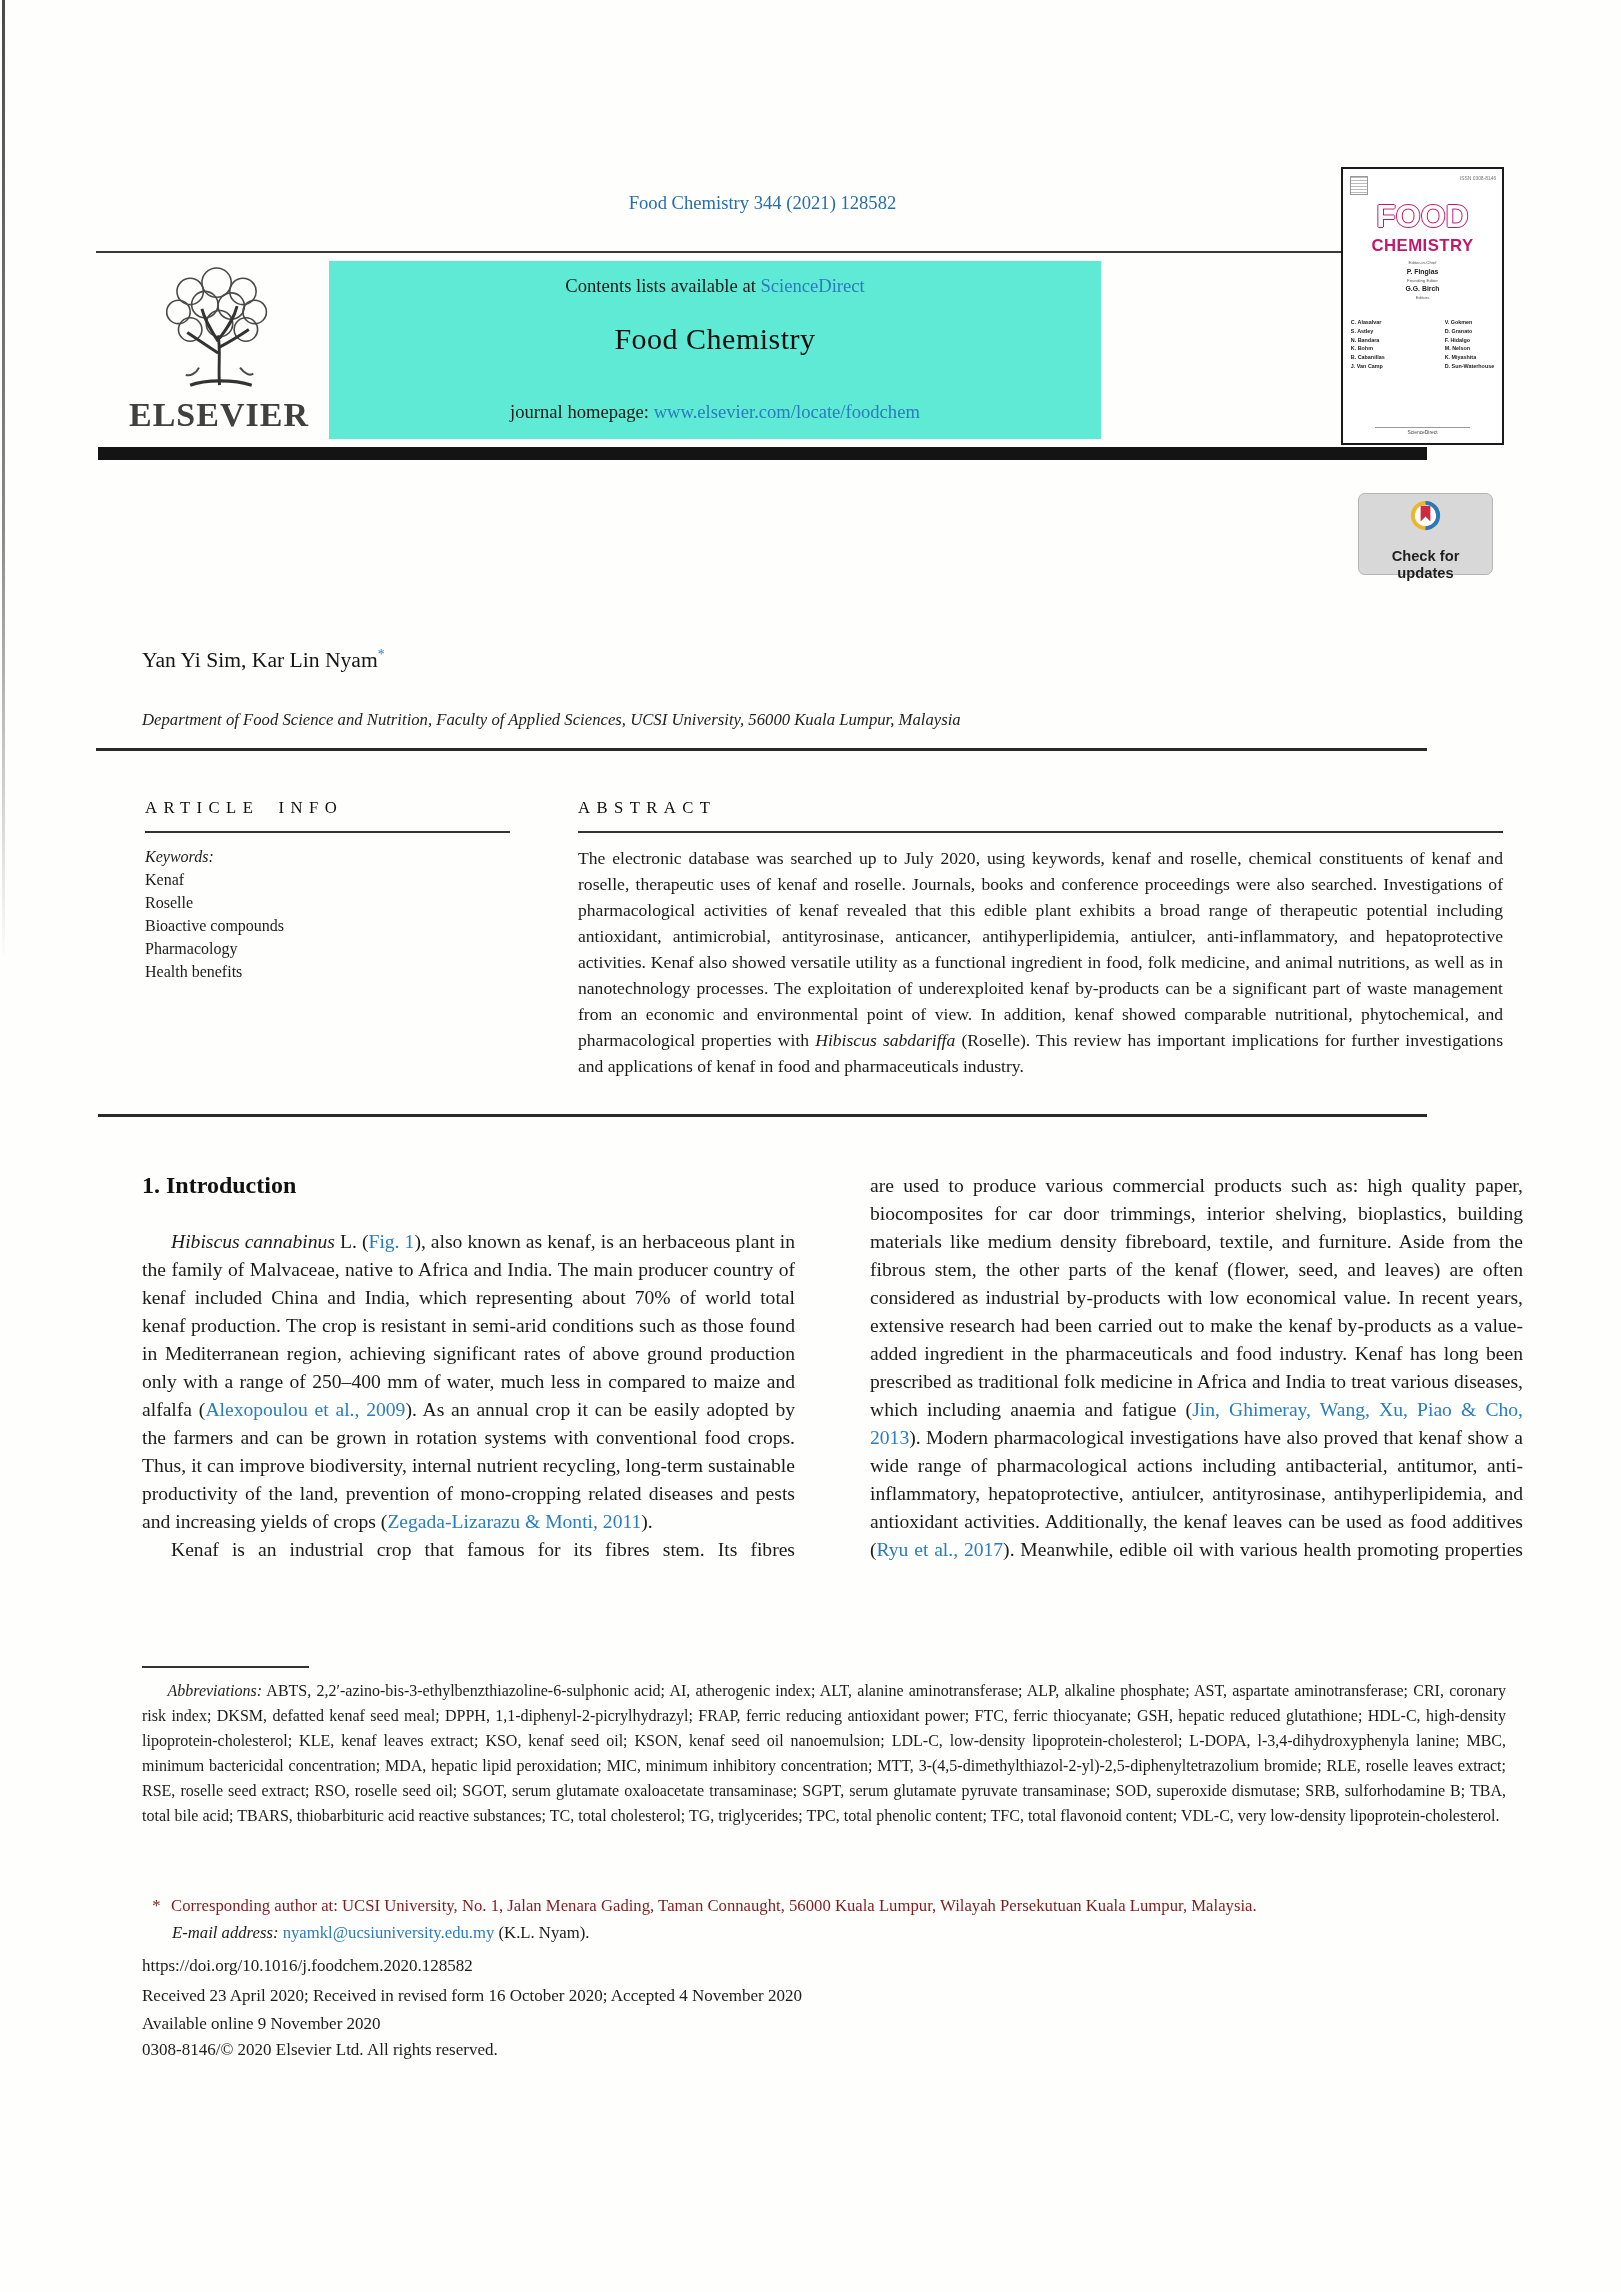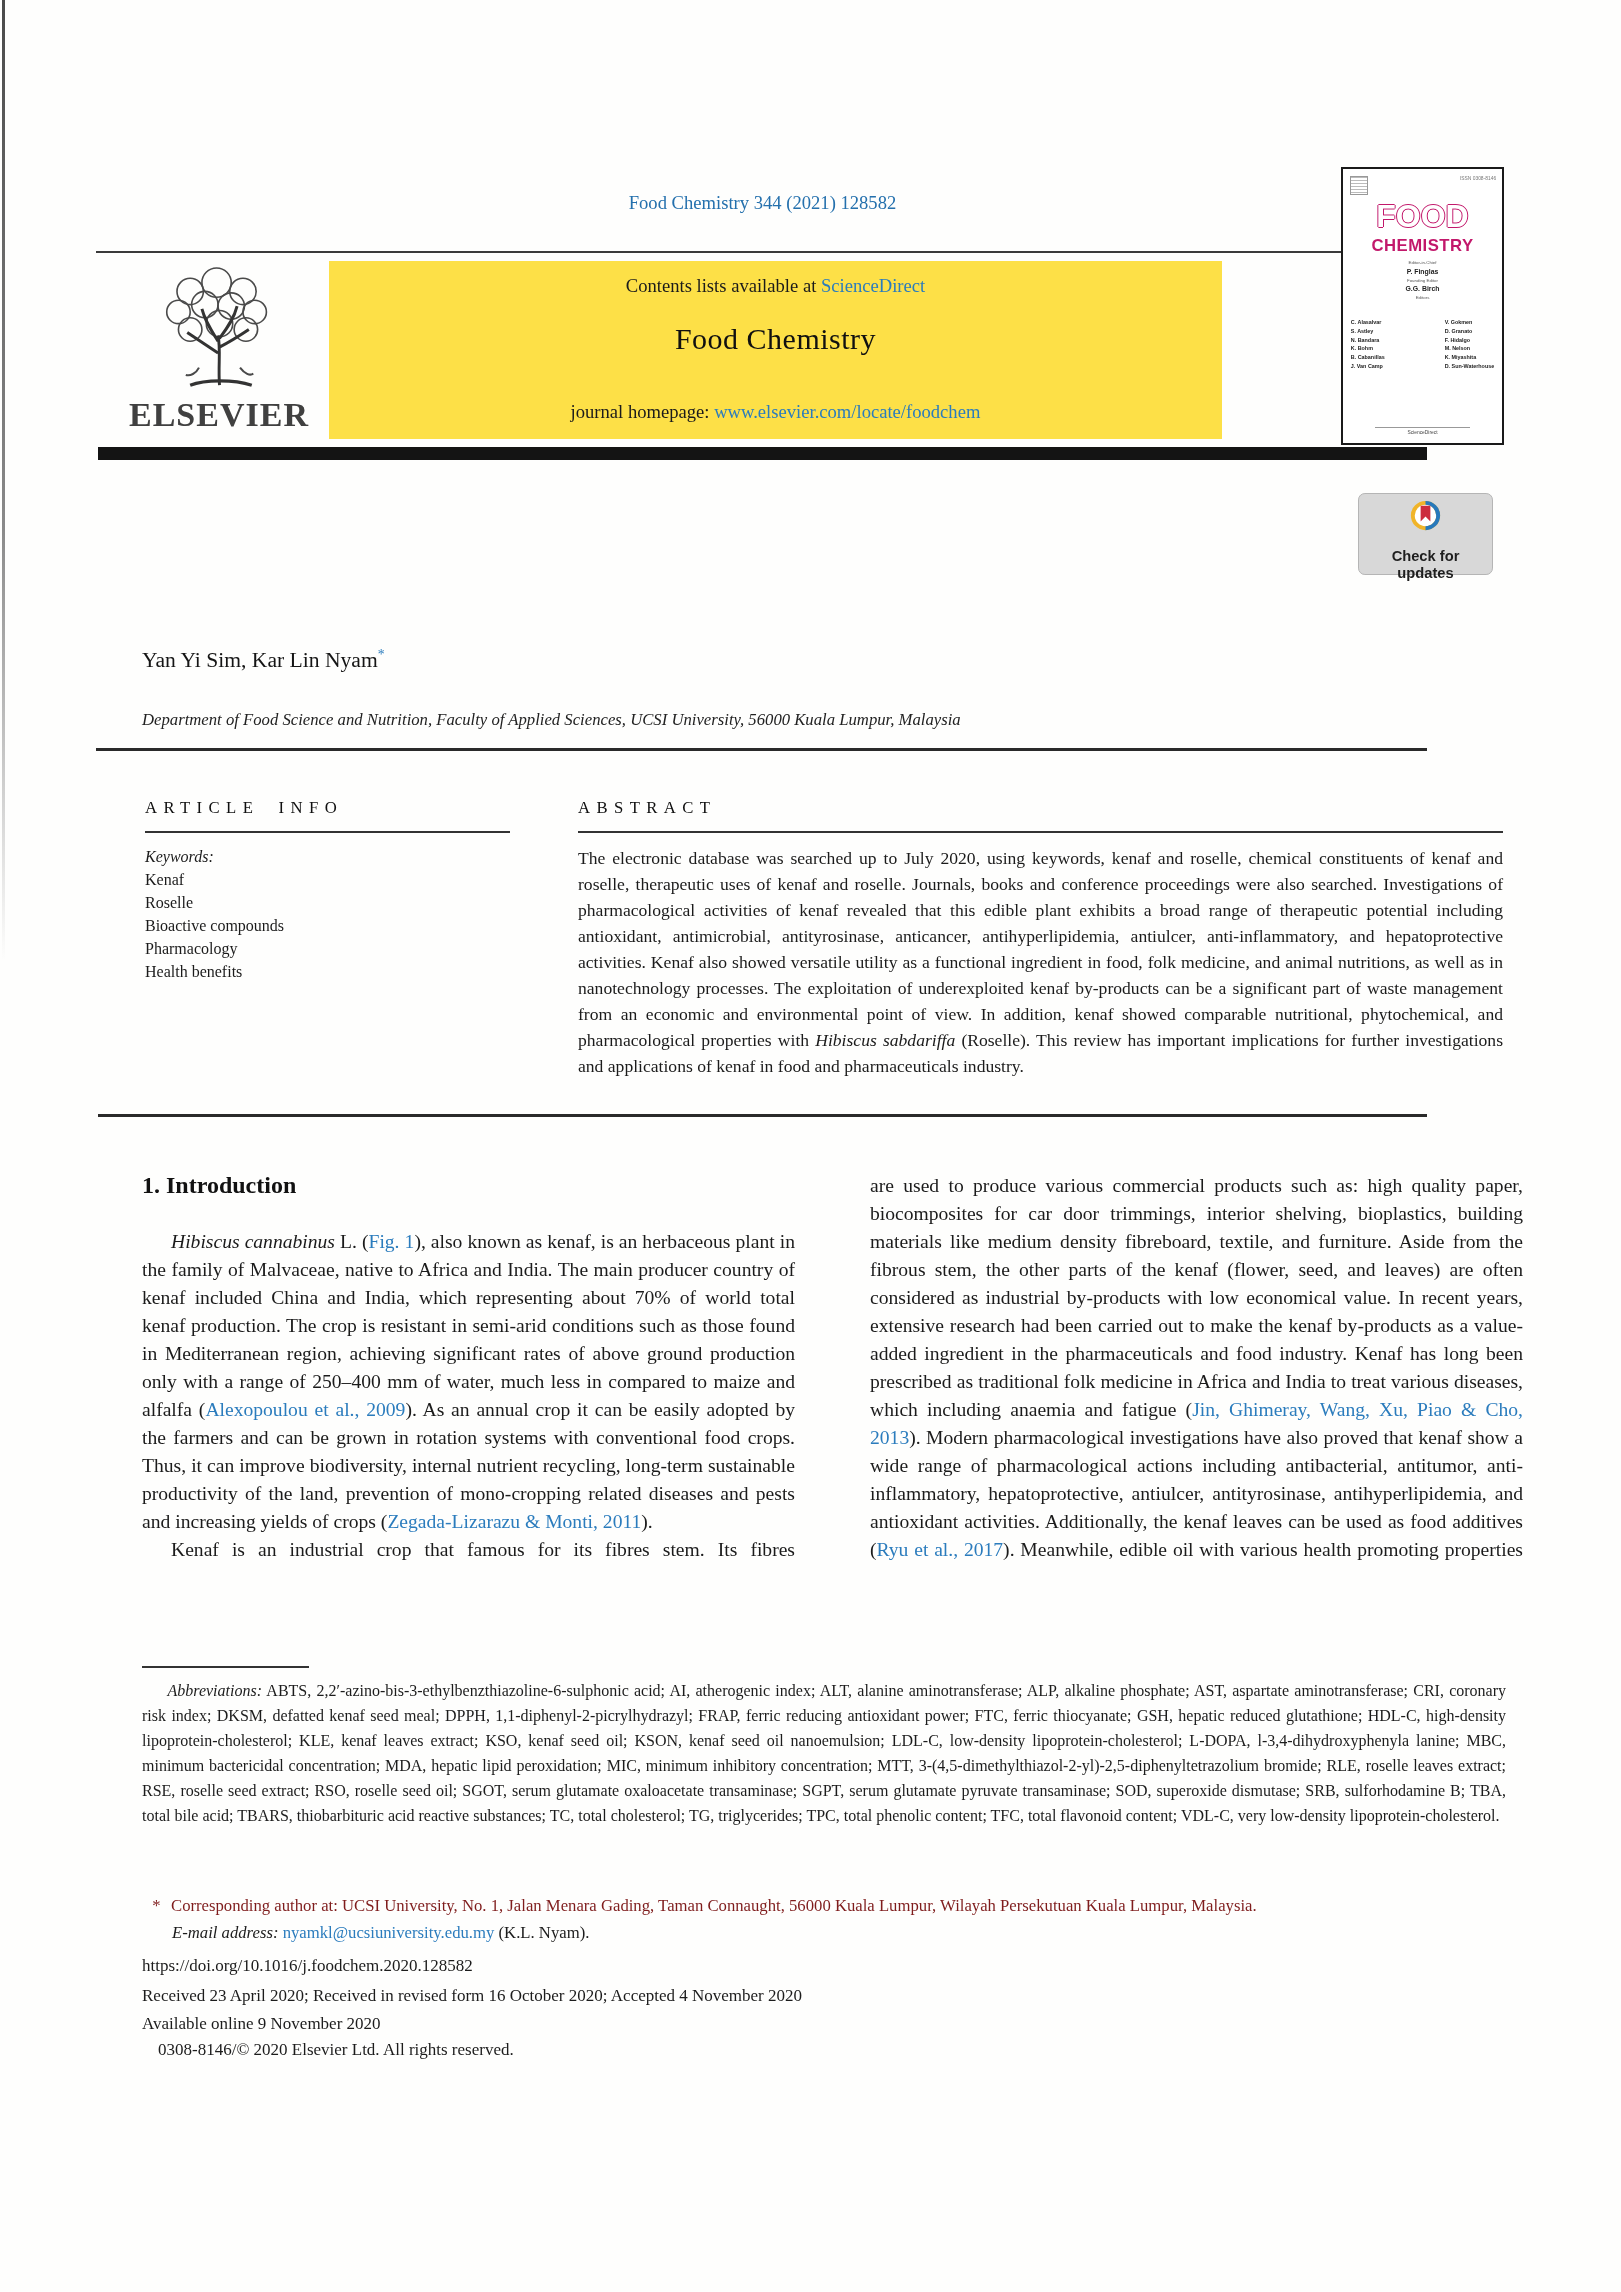--- a/index.html
+++ b/index.html
@@ -4,21 +4,21 @@
 <style>
   html,body{margin:0;padding:0;background:#ffffff;}
   .page{position:relative;width:1621px;height:2293px;background:#fefefd;
         font-family:"Liberation Serif", serif;color:#1b1b1b;overflow:hidden;}
   .scan-edge{position:absolute;left:2px;top:0;width:2.9px;height:961px;
         background:linear-gradient(#4a4a4a,#8a8a8a 55%,rgba(160,160,160,0));}
   .blue{color:#2b7cbd;}
   .citation{position:absolute;left:98px;top:192px;width:1329px;text-align:center;
         font-size:18.6px;color:#2470ad;}
   .rule-thin{position:absolute;left:96px;width:1331px;height:2px;background:#3a3a3a;}
-  .banner{position:absolute;left:329px;top:261px;width:893px;height:178px;background:#fde047;}
+  .banner{position:absolute;left:329px;top:261px;width:772px;height:178px;background:#5eead4;}
   .banner .contents{position:absolute;top:13.7px;left:0;width:100%;text-align:center;font-size:18.6px;}
   .banner .jtitle{position:absolute;top:61px;left:0;width:100%;text-align:center;font-size:30px;letter-spacing:0.5px;color:#101010;}
   .banner .homepage{position:absolute;bottom:15.7px;left:0;width:100%;text-align:center;font-size:18.6px;}
   .elsevier{position:absolute;left:110px;top:265px;width:218px;height:176px;text-align:center;}
   .elsevier .tree{display:block;margin:0 auto;}
   .elsevier .word{font-size:34px;font-weight:bold;color:#404040;letter-spacing:1px;margin-top:2px;}
   .cover{position:absolute;left:1341px;top:167px;width:159px;height:274px;background:#fff;
         border:2px solid #1a1a1a;font-family:"Liberation Sans",sans-serif;}
   .cover .mini-logo{position:absolute;left:6.9px;top:6.9px;width:15.7px;height:17.6px;border:1px solid #999;
         background:repeating-linear-gradient(#bbb 0 1px,#fff 1px 2.9px);}
@@ -61,21 +61,21 @@
   .fn-rule{position:absolute;left:142px;top:1666px;width:167px;height:1.5px;background:#333;}
   .abbrev{position:absolute;left:142px;top:1678px;width:1364px;font-size:16px;line-height:25px;
         text-align:justify;text-indent:25.5px;color:#1c1c1c;}
   .corresp{position:absolute;left:142px;top:1896px;width:1364px;font-size:16.7px;color:#7f1d1d;}
   .corresp .star{display:inline-block;width:29px;text-align:center;}
   .email-line{position:absolute;left:172px;top:1923px;font-size:16.7px;color:#1c1c1c;}
   .footer-block{position:absolute;left:142px;font-size:17px;color:#1c1c1c;}
   .doi{top:1956px;}
   .received{top:1986px;}
   .available{top:2014px;}
-  .issn-line{top:2040px;margin-left:16px;}
+  .issn-line{top:2040px;}
 </style>
 </head>
 <body>
 
 <div class="page">
 
   <div class="scan-edge"></div>
 
   <div class="citation">Food Chemistry 344 (2021) 128582</div>
 

